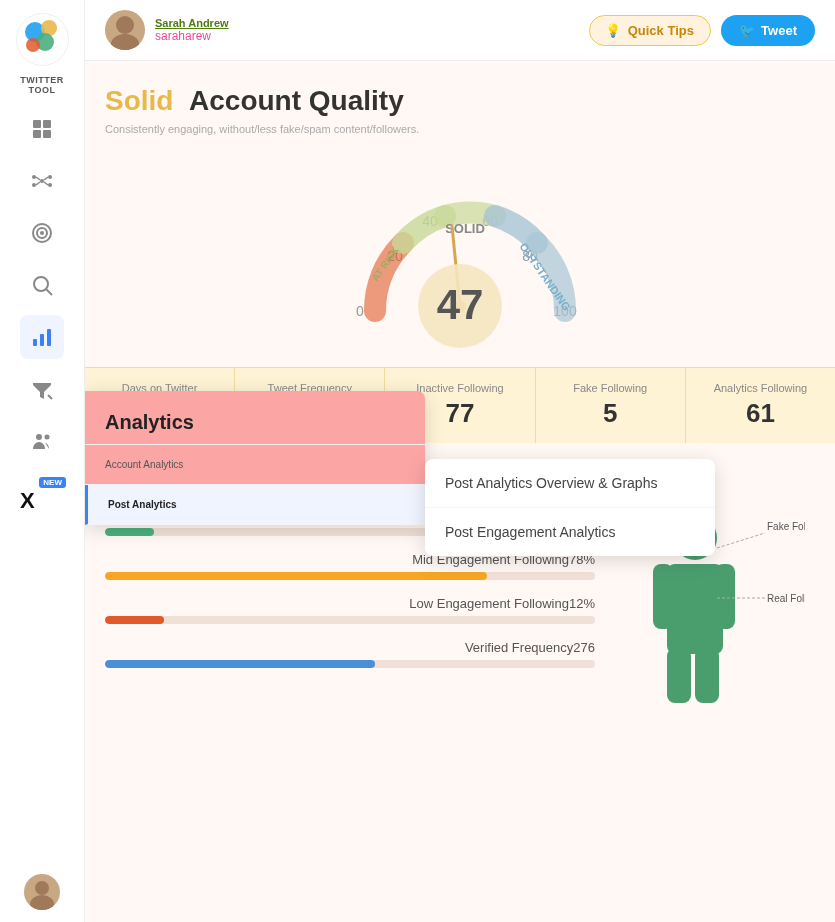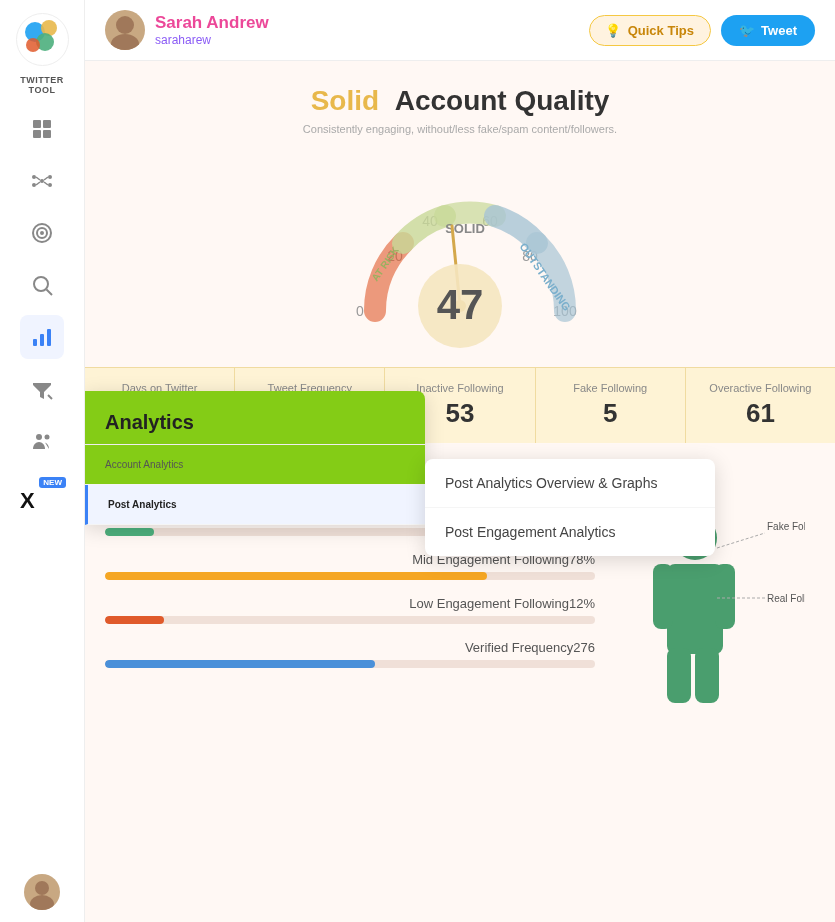--- a/index.html
+++ b/index.html
@@ -101,26 +101,27 @@
       height: 40px;
       border-radius: 50%;
       background: #c8a882;
       overflow: hidden;
       display: flex;
       align-items: center;
       justify-content: center;
     }
     .header-name {
       font-weight: 700;
-      font-size: 17px;
-      color: #ec4899;
+      font-size: 11px;
+      color: #4d7c0f;
+      text-decoration: underline;
     }
     .header-handle {
       font-size: 12px;
-      color: #8b5cf6;
+      color: #ec4899;
     }
     .header-actions {
       display: flex;
       gap: 10px;
       align-items: center;
     }
     .btn-quick-tips {
       background: #fff3e0;
       border: 1.5px solid #f5c842;
       color: #c8860a;
@@ -152,21 +153,20 @@
       flex: 1;
       overflow-y: auto;
       position: relative;
       background: #fff8f4;
     }
 
     
     .quality-section {
       background: #fff8f4;
       padding: 24px 20px 16px;
-      text-align: center;
       position: relative;
     }
     .quality-title {
       font-size: 28px;
       font-weight: 700;
       color: #333;
       margin-bottom: 6px;
     }
     .quality-title span.solid {
       color: #e8b84b;
@@ -279,21 +279,21 @@
       width: 100%;
       height: 100%;
       pointer-events: none;
       z-index: 50;
     }
     .analytics-panel {
       position: absolute;
       top: 330px;
       left: 0;
       width: 340px;
-      background: #84cc16;
+      background: #fca5a5;
       box-shadow: 0 4px 20px rgba(0,0,0,0.15);
       border-radius: 0 8px 8px 0;
       pointer-events: all;
     }
     .analytics-header {
       padding: 20px 20px 10px;
       font-size: 20px;
       font-weight: 700;
       color: #222;
       border-bottom: 1px solid #eee;
@@ -497,28 +497,28 @@
       <div class="stat-item">
         <div class="stat-label">Days on Twitter</div>
         <div class="stat-value">1.162</div>
       </div>
       <div class="stat-item">
         <div class="stat-label">Tweet Frequency</div>
         <div class="stat-value">1 <span class="stat-unit">/mo</span></div>
       </div>
       <div class="stat-item">
         <div class="stat-label">Inactive Following</div>
-        <div class="stat-value">53</div>
+        <div class="stat-value">77</div>
       </div>
       <div class="stat-item">
         <div class="stat-label">Fake Following</div>
         <div class="stat-value">5</div>
       </div>
       <div class="stat-item">
-        <div class="stat-label">Overactive Following</div>
+        <div class="stat-label">Analytics Following</div>
         <div class="stat-value">61</div>
       </div>
     </div>
 
     <div class="following-section">
       <div class="section-title">
         <span>
           <svg width="24" height="24" viewBox="0 0 24 24" fill="#3b82f6">
               <circle cx="9" cy="7" r="3"></circle>
               <path d="M3 18c0-3.3 2.7-6 6-6s6 2.7 6 6"></path>

